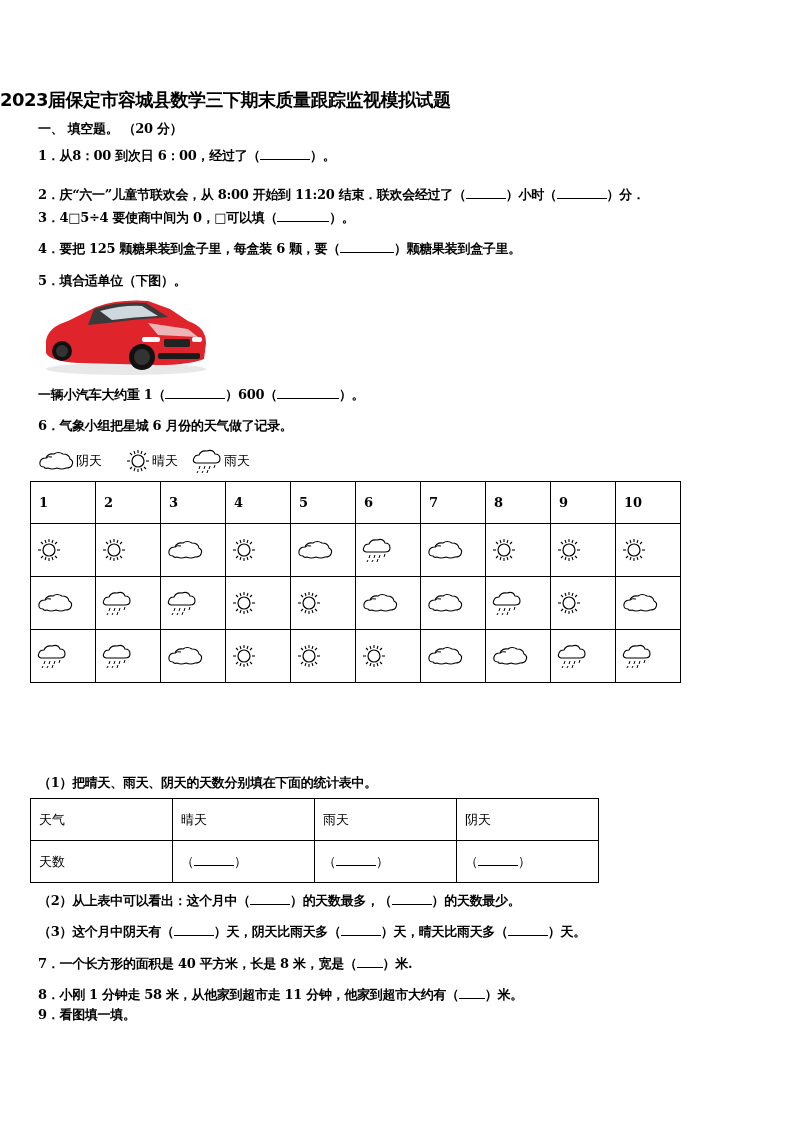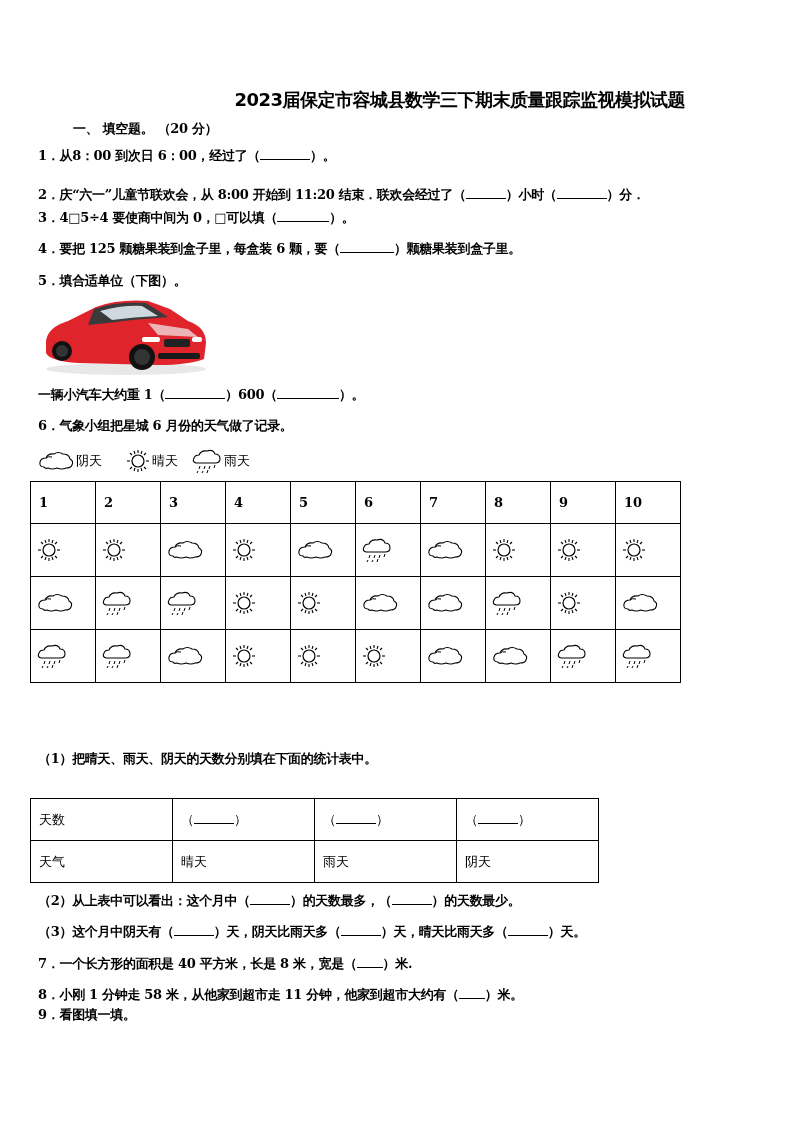--- a/index.html
+++ b/index.html
@@ -1,18 +1,18 @@
 <!DOCTYPE html>
 <html><head>
 <meta charset="utf-8">
 <style>
   html, body { margin: 0; padding: 0; background: #ffffff; }
   body { width: 794px; height: 1123px; position: relative; overflow: hidden;
          font-family: "DejaVu Serif", "Liberation Serif", serif; color: #000; }
-  .title { position: absolute; left: 0; width: 685px; top: 88px; text-align: right;
+  .title { position: absolute; left: 0; width: 685px; top: 88px; text-align: left;
            font-family: "DejaVu Sans", "Liberation Sans", sans-serif; font-weight: bold; font-size: 18px; letter-spacing: -0.5px; }
   .line { position: absolute; left: 38px; font-size: 13px; white-space: nowrap; font-weight: bold; letter-spacing: -0.3px; }
   .line .sp { display: inline-block; border-bottom: 1px solid #000; height: 12px; vertical-align: baseline; }
   .car { position: absolute; left: 38px; top: 295px; width: 172px; height: 82px; }
   .legend { position: absolute; left: 38px; top: 448px; display: flex; align-items: center; font-size: 13px; }
   .legend .item { display: flex; align-items: center; margin-right: 14px; }
   .legend .item span { margin-left: 2px; }
   table.weather { position: absolute; left: 30px; top: 481px; border-collapse: collapse; }
   table.weather td { border: 1px solid #000; width: 65px; padding: 0 0 0 8px; box-sizing: border-box; font-weight: bold; font-size: 13px; }
   table.weather tr.num td { height: 42px; }
@@ -24,21 +24,21 @@
   table.stats td.c2 { width: 142px; }
   table.stats td.c3 { width: 142px; }
   .blank { display: inline-block; border-bottom: 1px solid #000; width: 40px; height: 12px; }
   svg { display: block; }
 </style>
 </head>
 <body>
 
 <div class="title">2023届保定市容城县数学三下期末质量跟踪监视模拟试题</div>
 
-<div class="line" style="top:120px;margin-left:35px;">一、  填空题。 （20 分）</div>
+<div class="line" style="top:120px;">一、  填空题。 （20 分）</div>
 
 <div class="line" style="top:147px;">
   <span>1．从8：00 到次日 6：00，经过了（</span><span class="sp" style="width:50px;"></span><span>）。</span>
 </div>
 
 <div class="line" style="top:178px;margin-top:8px;">
   <span>2．庆“六一”儿童节联欢会，从 8:00 开始到 11:20 结束．联欢会经过了（</span><span class="sp" style="width:40px;"></span><span>）小时（</span><span class="sp" style="width:50px;"></span><span>）分．</span>
 </div>
 
 <div class="line" style="top:209px;">
@@ -536,36 +536,36 @@
               <line x1="6" y1="23" x2="5" y2="25"></line>
               <line x1="11" y1="23" x2="10" y2="25"></line>
               <line x1="16" y1="22" x2="15" y2="25"></line>
             </g>
           </svg>
         </td>
       </tr>
     </tbody>
 </table>
 
-<div class="line" style="top:750px;">（1）把晴天、雨天、阴天的天数分别填在下面的统计表中。</div>
+<div class="line" style="top:774px;">（1）把晴天、雨天、阴天的天数分别填在下面的统计表中。</div>
 
 <table class="stats">
   <tbody>
       <tr>
+    <td class="c0">天气</td>
+    <td class="c1">晴天</td>
+    <td class="c2">雨天</td>
+    <td class="c3">阴天</td>
+  </tr>
+  <tr>
     <td class="c0">天数</td>
     <td class="c1"><span>（</span><span class="blank"></span><span>）</span></td>
     <td class="c2"><span>（</span><span class="blank"></span><span>）</span></td>
     <td class="c3"><span>（</span><span class="blank"></span><span>）</span></td>
   </tr>
-  <tr>
-    <td class="c0">天气</td>
-    <td class="c1">晴天</td>
-    <td class="c2">雨天</td>
-    <td class="c3">阴天</td>
-  </tr>
 </tbody>
   </table>
 
 <div class="line" style="top:892px;">
   <span>（2）从上表中可以看出：这个月中（</span><span class="sp" style="width:40px;"></span><span>）的天数最多，（</span><span class="sp" style="width:40px;"></span><span>）的天数最少。</span>
 </div>
 
 <div class="line" style="top:923px;">
   <span>（3）这个月中阴天有（</span><span class="sp" style="width:40px;"></span><span>）天，阴天比雨天多（</span><span class="sp" style="width:40px;"></span><span>）天，晴天比雨天多（</span><span class="sp" style="width:40px;"></span><span>）天。</span>
 </div>

